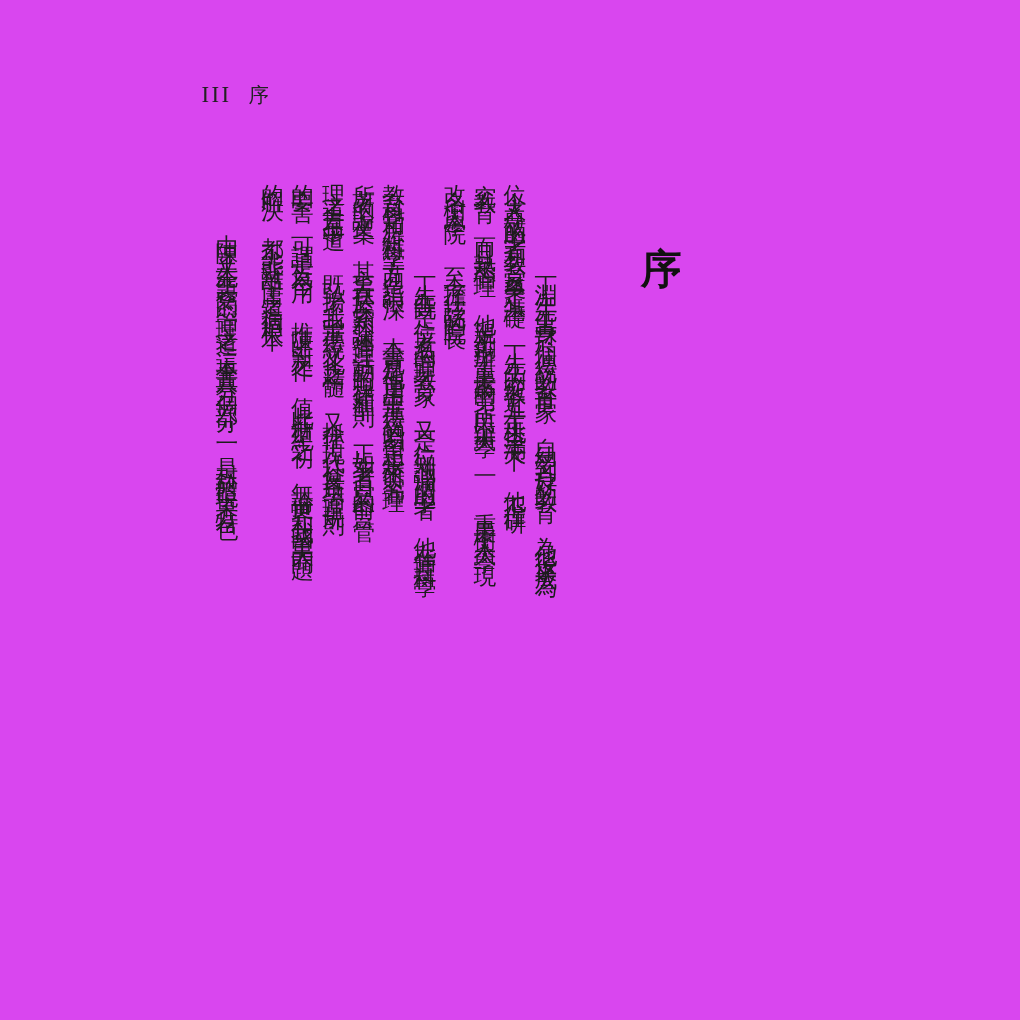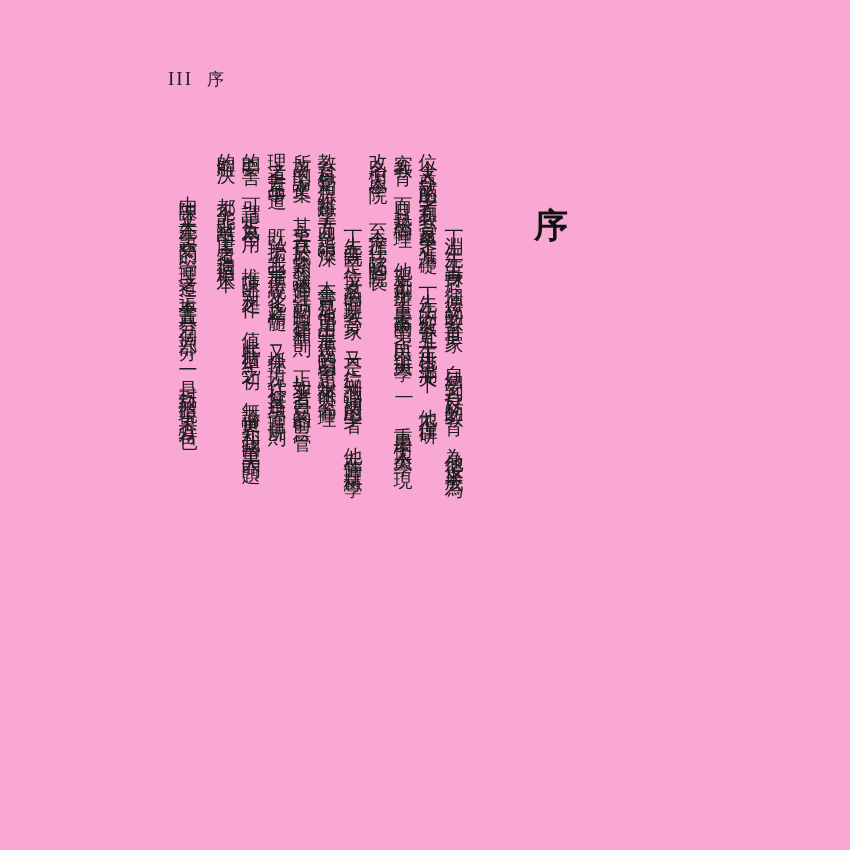--- a/index.html
+++ b/index.html
@@ -12,21 +12,21 @@
     height: 850px;
     position: relative;
     overflow: hidden;
     font-family: "DejaVu Serif", "Liberation Serif", serif;
     color: #1a1a1a;
   }
   .page {
     position: absolute;
     left: 0; top: 0;
     width: 850px; height: 850px;
-    background: #f9a8d4;
+    background: #d946ef;
   }
   .running-head {
     position: absolute;
     left: 168px;
     top: 68px;
     font-size: 17px;
     letter-spacing: 1px;
     color: #222;
     display: flex;
     gap: 14px;

